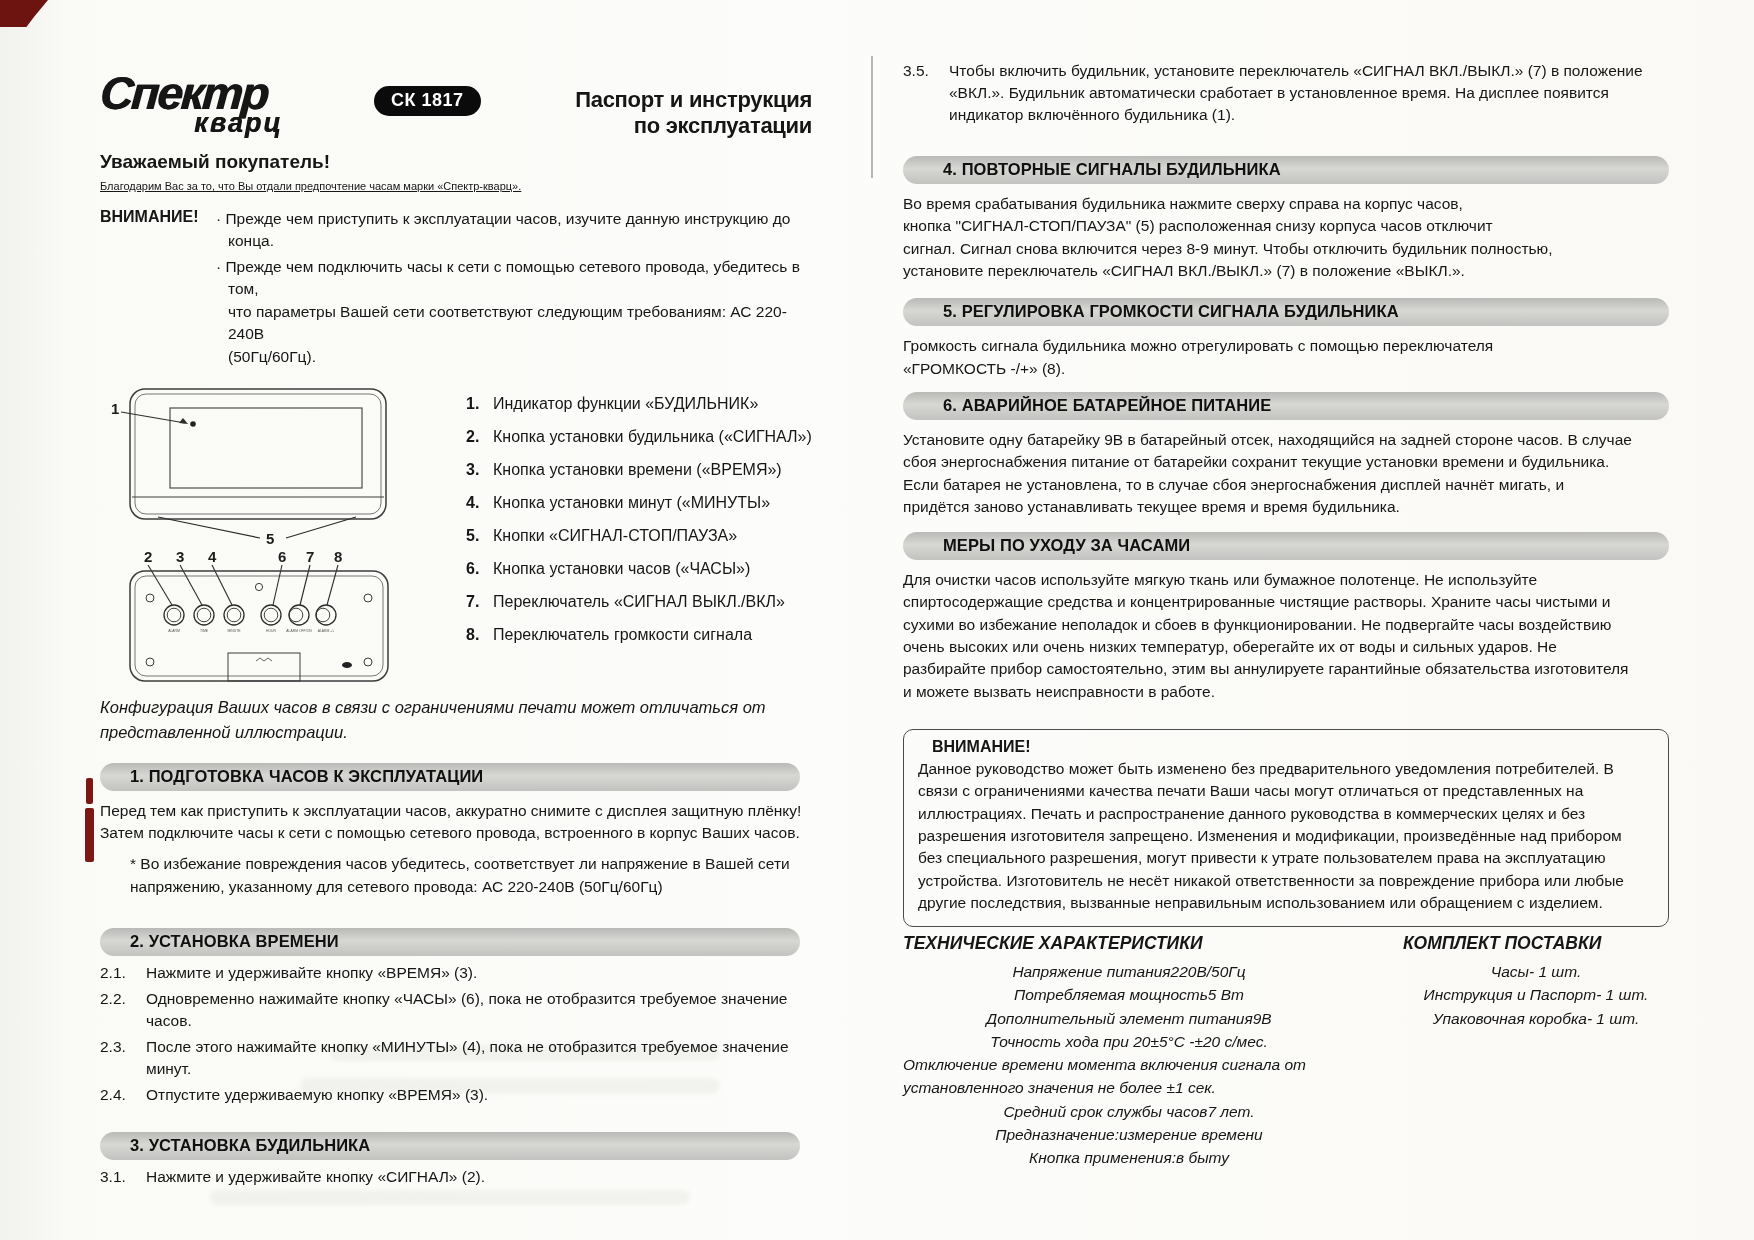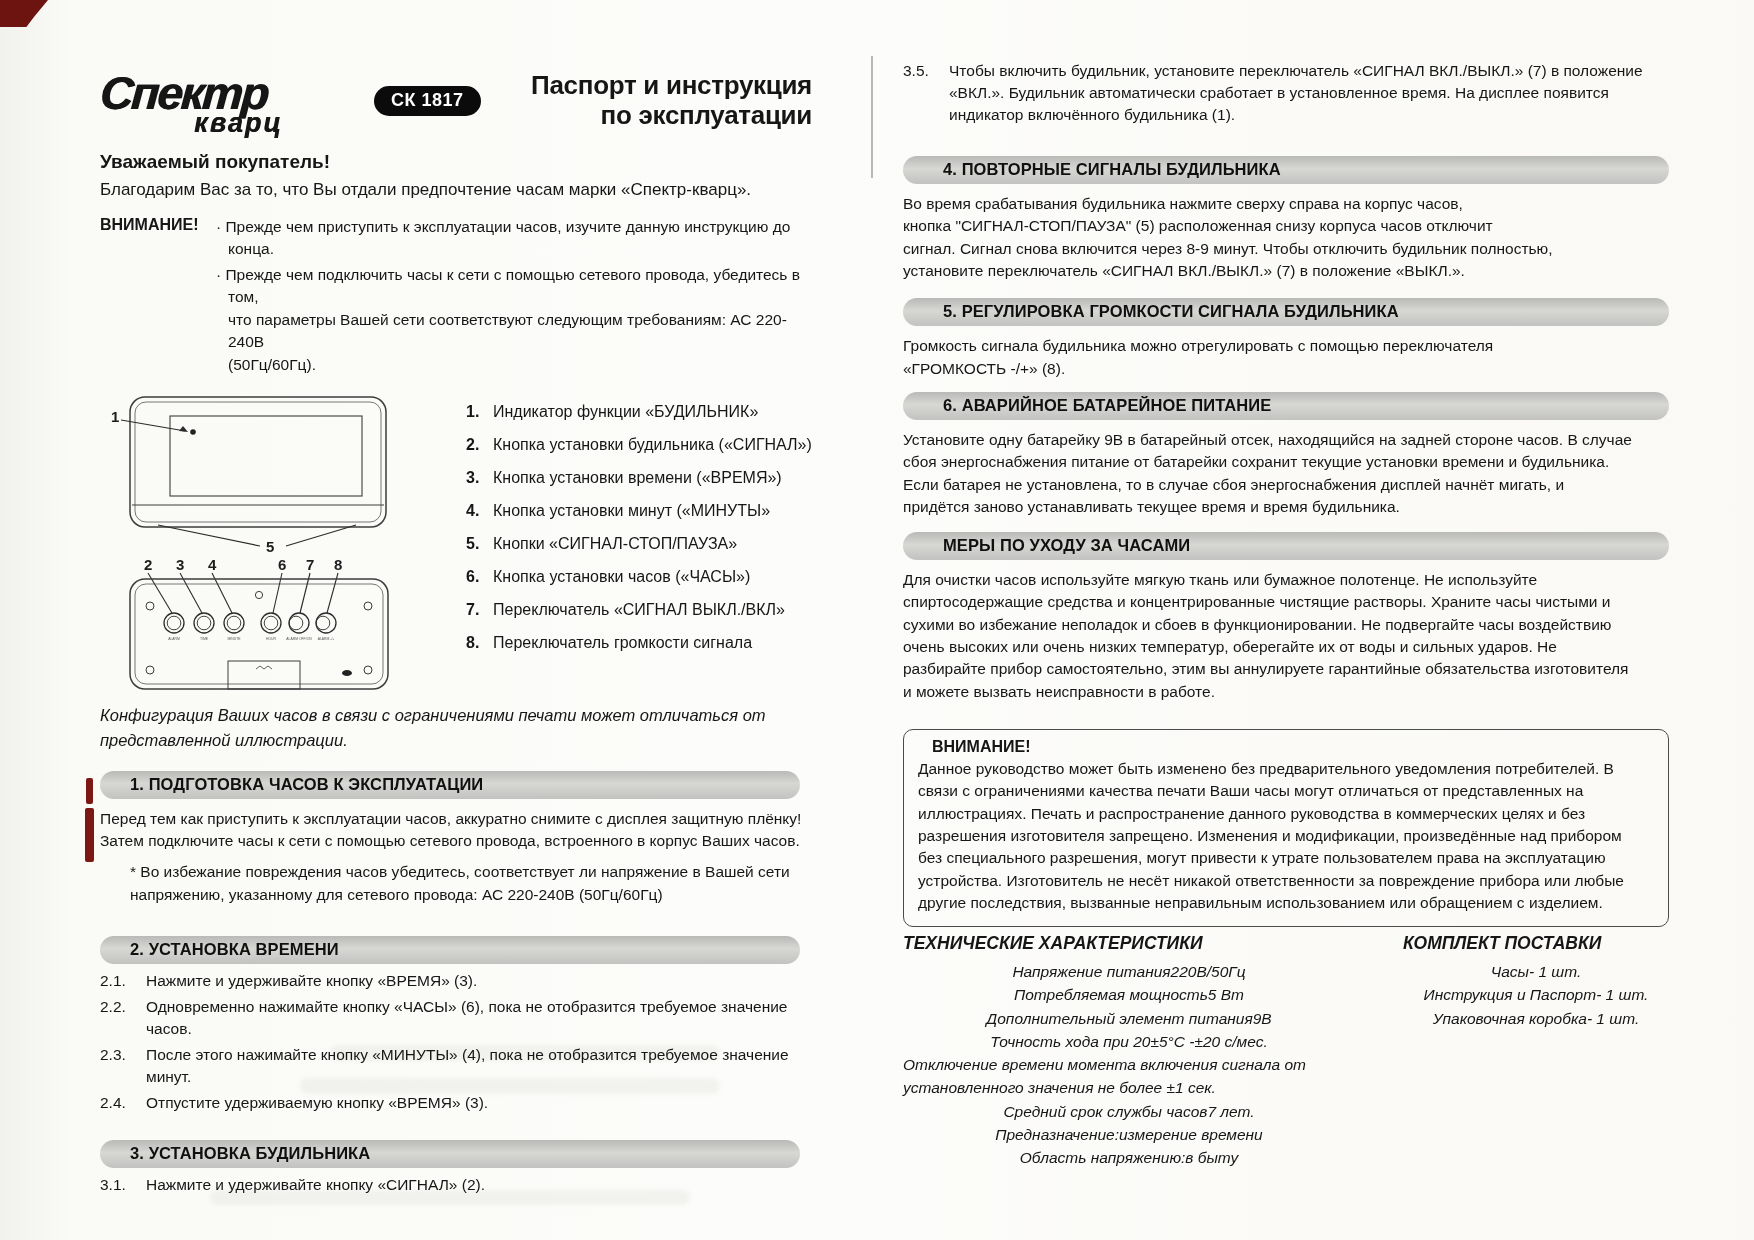--- a/index.html
+++ b/index.html
@@ -26,25 +26,25 @@
   
   .header-row { display:flex; align-items:flex-start; margin-top:70px; }
   .brand { width:268px; flex:0 0 auto; }
   .brand-top { font-style:italic; font-weight:bold; font-size:46px; letter-spacing:-2px;
                transform:skewX(-4deg); text-shadow:1px 0 currentColor; line-height:1; }
   .brand-bottom { font-style:italic; font-weight:bold; font-size:27px; letter-spacing:2px;
                   margin:-8px 0 0 94px; text-shadow:0.6px 0 currentColor; }
   .model-badge { display:inline-block; background:#0b0b0b; color:#fff; font-weight:bold;
                  font-size:18px; padding:4px 17px 5px; border-radius:18px; letter-spacing:0.5px;
                  margin:16px 0 0 6px; }
-  .doc-title { margin-left:auto; font-weight:bold; font-size:26px; line-height:1.16;
-               text-align:right; white-space:pre-line; letter-spacing:-0.3px; margin-top:0; }
+  .doc-title { margin-left:auto; font-weight:bold; font-size:22px; line-height:1.16;
+               text-align:right; white-space:pre-line; letter-spacing:-0.3px; margin-top:17px; }
 
   .greeting-title { font-size:19px; font-weight:bold; margin-top:12px; }
-  .greeting-text  { font-size:17px; margin-top:7px; }
+  .greeting-text  { font-size:11px; margin-top:7px;text-decoration:underline; }
 
   .attention-row { display:flex; margin-top:16px; }
   .att-label { font-weight:bold; font-size:16px; width:116px; flex:0 0 auto; }
   .att-item  { font-size:15.5px; line-height:1.45; white-space:pre-line;
                padding-left:12px; text-indent:-12px; margin-bottom:3px; }
 
   .bar { background:linear-gradient(180deg,#b9b9b7 0%,#d7d7d4 45%,#c2c2c0 100%);
          border-radius:14px; font-weight:bold; font-size:16.5px; color:#101010;
          padding:4px 10px 5px 30px; letter-spacing:0.1px; }
   .col-left .bar { width:660px; }
@@ -333,21 +333,21 @@
 установленного значения не более ±1 сек.</div>
         <div class="kv">
             <span>Средний срок службы часов</span>
             <span class="v">7 лет.</span>
           </div>
         <div class="kv">
             <span>Предназначение:</span>
             <span class="v">измерение времени</span>
           </div>
         <div class="kv">
-            <span>Область напряжению:</span>
+            <span>Кнопка применения:</span>
             <span class="v">в быту</span>
           </div>
       </div>
       <div class="package">
         <div class="block-h">КОМПЛЕКТ ПОСТАВКИ</div>
         <div class="kv">
             <span>Часы</span>
             <span class="v">- 1 шт.</span>
           </div>
         <div class="kv">

